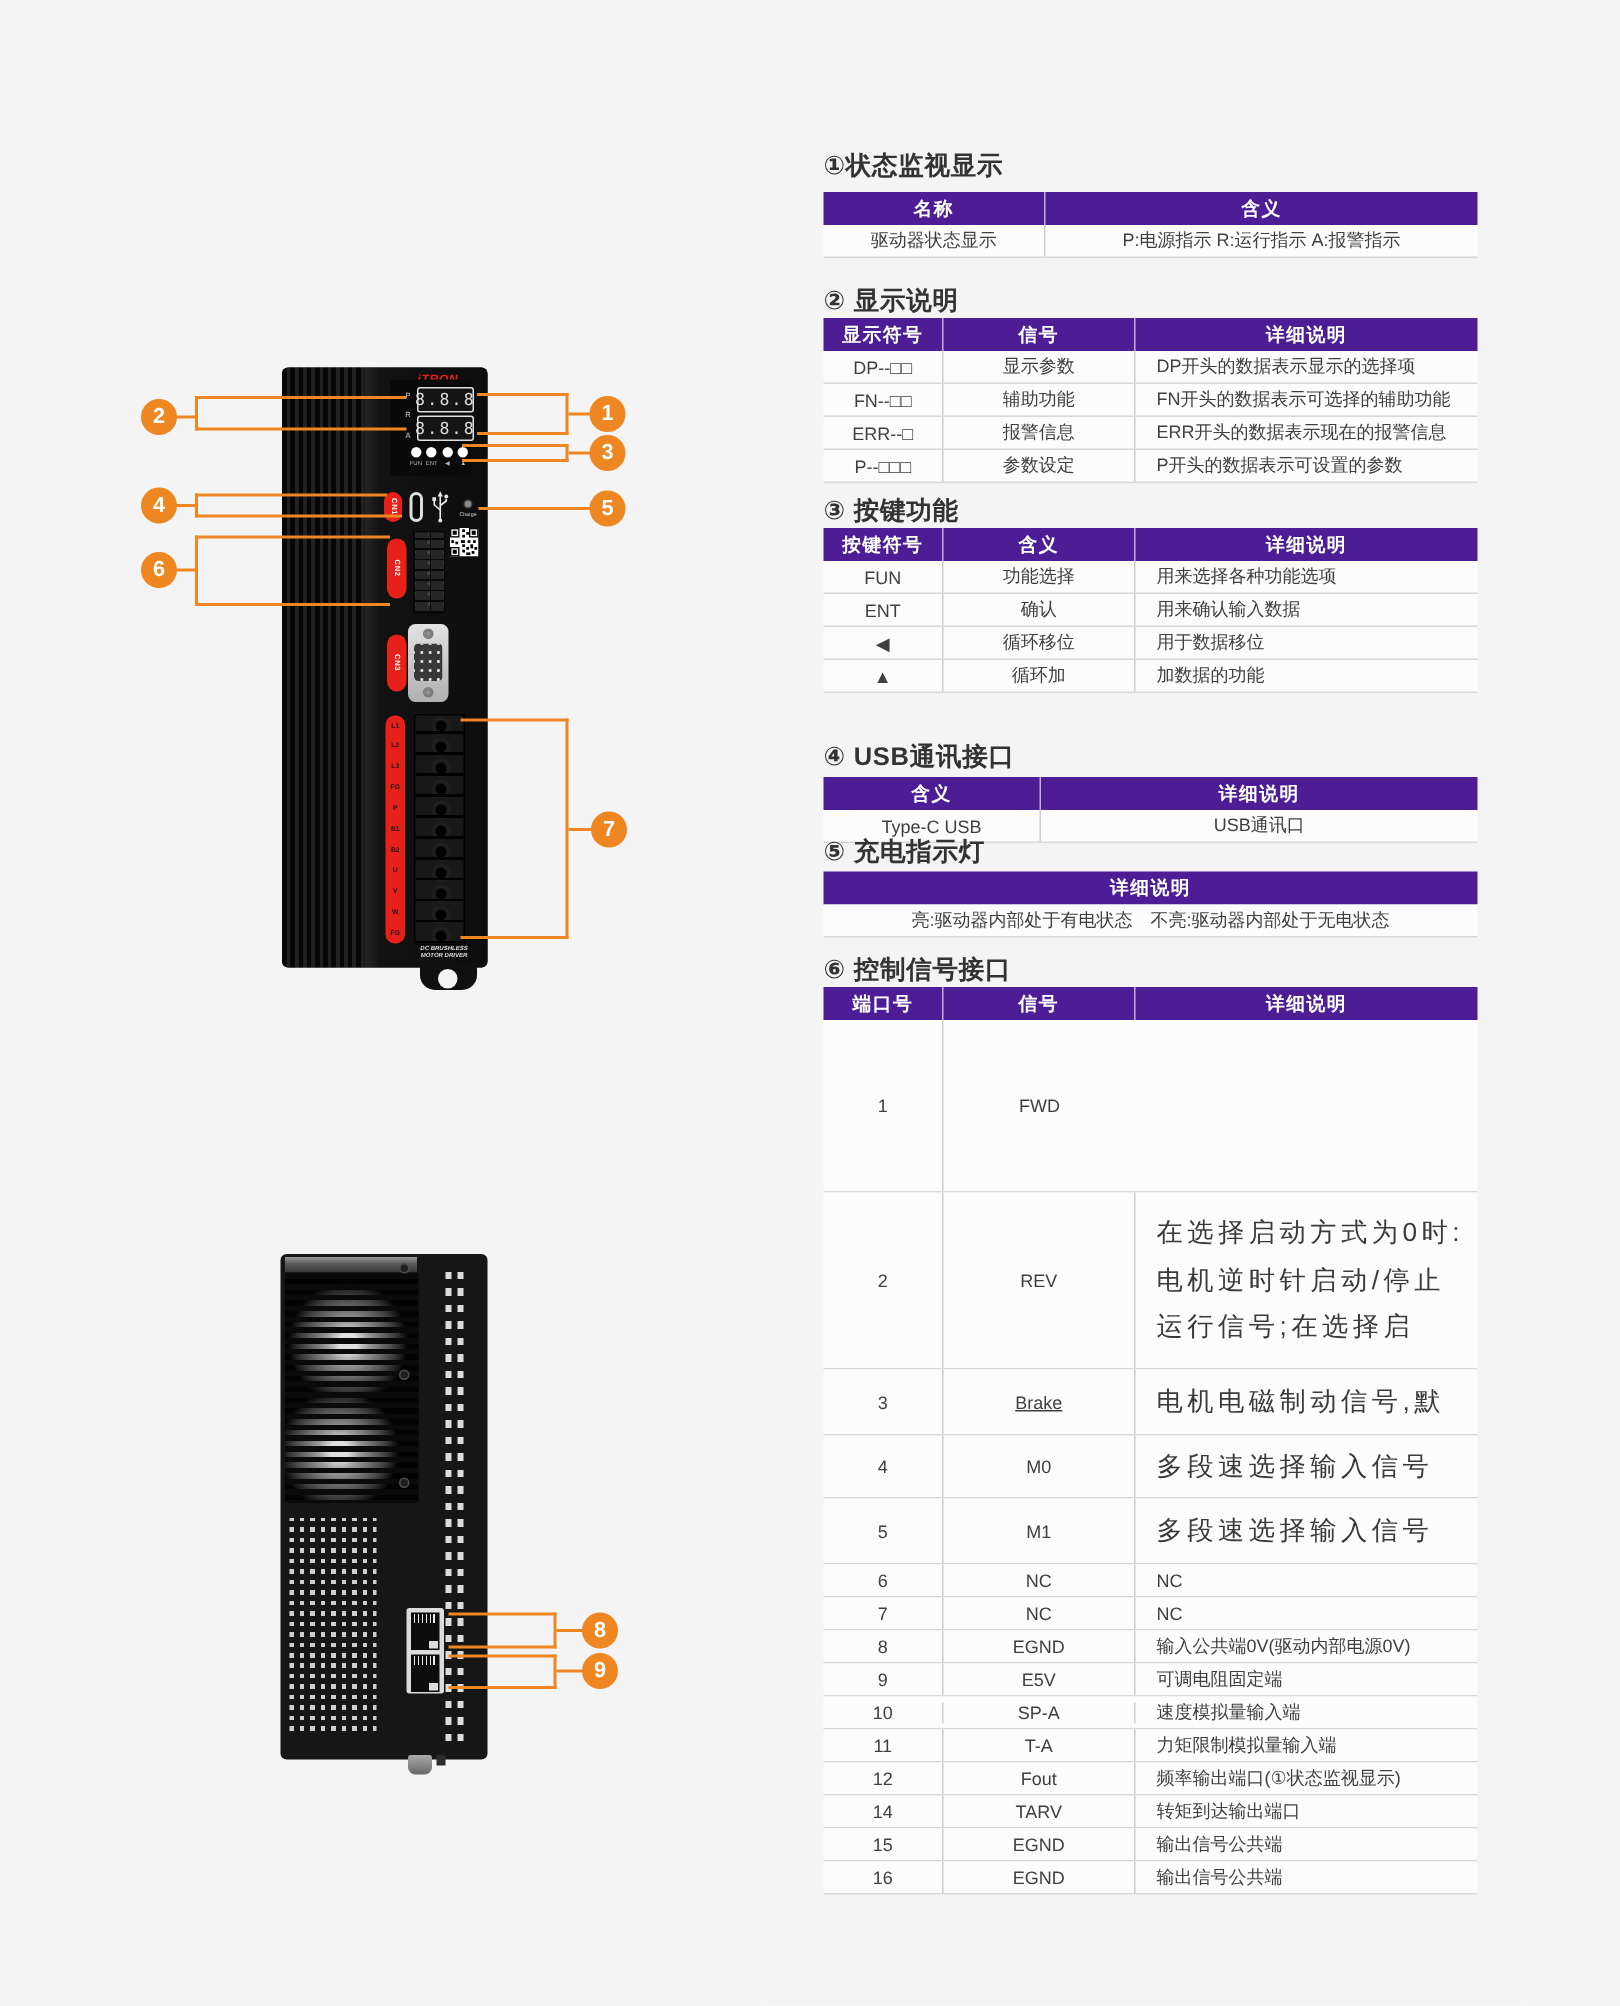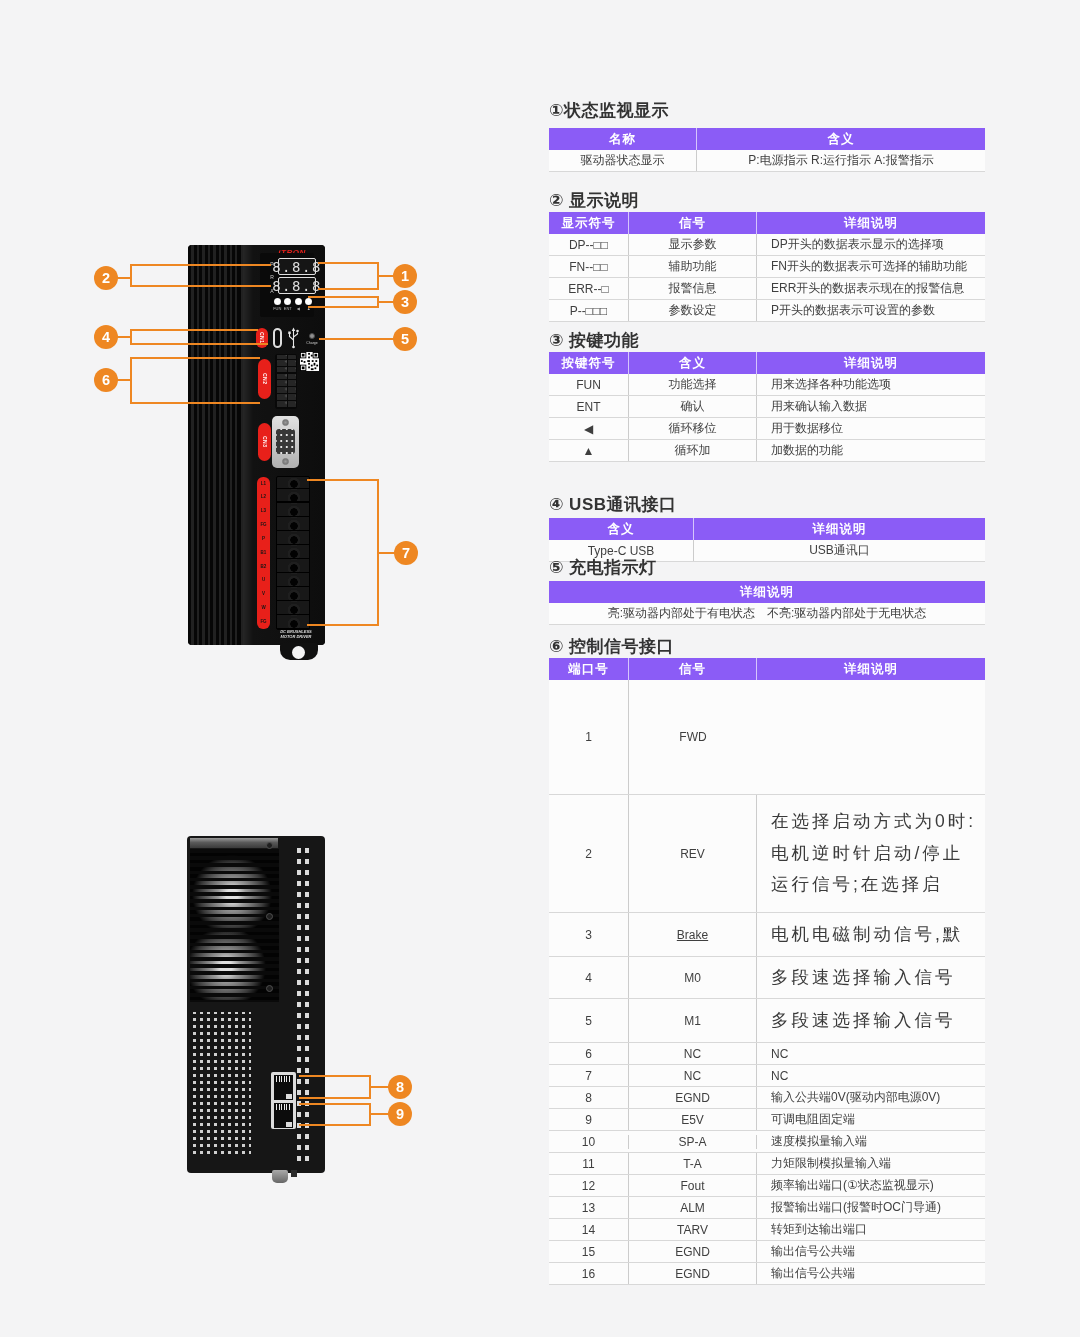--- a/index.html
+++ b/index.html
@@ -4,21 +4,21 @@
 <style>
   html,body{margin:0;padding:0;}
   .canvas{position:relative;width:1080px;height:1337px;background:#f4f4f5;overflow:hidden;
           font-family:"Liberation Sans","DejaVu Sans",sans-serif;}
 
   
   .sec{position:absolute;left:549px;width:436px;}
   .sec-title{position:absolute;left:0;top:0;height:22px;line-height:22px;font-size:17px;
              font-weight:600;color:#333;letter-spacing:.5px;white-space:nowrap;}
   .tbl{position:absolute;left:0;width:436px;}
-  .thead{display:flex;height:22px;background:#8b5cf6;justify-content:flex-end;}
+  .thead{display:flex;height:22px;background:#4c1d95;justify-content:flex-end;}
   .th{color:#fff;font-size:12.5px;font-weight:700;display:flex;align-items:center;justify-content:center;
       box-sizing:border-box;border-right:1px solid rgba(255,255,255,.65);letter-spacing:1px;}
   .th:last-child{border-right:none;}
   .trow{display:flex;background:#fcfcfc;border-bottom:1px solid #d8d8d8;box-sizing:border-box;}
   .td{font-size:12px;color:#3f3f3f;display:flex;align-items:center;box-sizing:border-box;
       border-right:1px solid #cccccc;overflow:hidden;}
   .td:last-child{border-right:none;}
   .td.center{justify-content:center;text-align:center;}
   .td.left{justify-content:flex-start;padding-left:14px;padding-right:8px;text-align:left;}
   .td.big{font-size:17.5px;letter-spacing:3px;line-height:1.8;color:#3a3a3a;}
@@ -35,21 +35,21 @@
            background:repeating-linear-gradient(90deg,#060606 0 3px,#212121 3px 5.5px);}
   .fd-face{left:55px;top:0;width:82px;height:400px;border-radius:0 4px 4px 0;
            background:linear-gradient(90deg,#262626 0,#121212 10px,#0d0d0d 100%);}
   .fd-brand{left:78px;top:3px;width:52px;height:9px;color:#e8201a;font-size:8px;font-weight:700;
             font-style:italic;letter-spacing:.5px;text-align:center;}
   .fd-dispmod{left:72px;top:8px;width:54px;height:64px;background:#0a0a0a;border-radius:2px;}
   .fd-leds{left:80px;top:13px;width:8px;height:40px;display:flex;flex-direction:column;}
   .fd-leds span{position:static;flex:1;font-size:5px;color:#cfcfcf;line-height:13px;text-align:center;}
   .fd-dbox{left:90px;width:38px;height:17px;background:#151515;border:1px solid #e0e0e0;border-radius:2px;
            display:flex;align-items:center;justify-content:center;}
-  .fd-dbox span{position:static;font-family:"DejaVu Sans Mono",monospace;font-size:14px;color:#dcdcdc;letter-spacing:1.5px;}
+  .fd-dbox span{position:static;font-family:"DejaVu Sans Mono",monospace;font-size:11px;color:#dcdcdc;letter-spacing:1.5px;}
   .fd-btns{left:86px;top:52px;width:38px;height:8px;display:flex;justify-content:space-between;align-items:center;}
   .fd-btns i{position:static;width:7px;height:7px;border-radius:50%;
              background:radial-gradient(circle,#ffffff 55%,#b5b5b5);}
   .fd-btnlabels{left:84px;top:61px;width:42px;height:6px;display:flex;}
   .fd-btnlabels span{position:static;flex:1;font-size:4px;color:#b5b5b5;text-align:center;line-height:6px;}
   .cn-pill{background:#e8201a;color:#fff;display:flex;align-items:center;justify-content:center;}
   .cn-pill span{position:static;writing-mode:vertical-rl;font-size:5px;font-weight:700;letter-spacing:.5px;}
   .fd-cn1{left:68px;top:83px;width:12px;height:20px;border-radius:6px;}
   .fd-usbc{left:85px;top:83px;width:9px;height:20px;border:2px solid #dedede;border-radius:5px;background:#0a0a0a;}
   .fd-usbicon{left:99px;top:82px;width:13px;height:22px;}
@@ -460,25 +460,20 @@
           <div class="td center" style="width: 80px;">11</div>
           <div class="td center" style="width: 128px;">T-A</div>
           <div class="td left" style="width: 228px;">力矩限制模拟量输入端</div>
         </div>
         <div class="trow" style="height: 22px;">
           <div class="td center" style="width: 80px;">12</div>
           <div class="td center" style="width: 128px;">Fout</div>
           <div class="td left" style="width: 228px;">频率输出端口(①状态监视显示)</div>
         </div>
         <div class="trow" style="height: 22px;">
-          <div class="td center" style="width: 80px;">13</div>
-          <div class="td center" style="width: 128px;">ALM</div>
-          <div class="td left" style="width: 228px;">报警输出端口(报警时OC门导通)</div>
-        </div>
-        <div class="trow" style="height: 22px;">
           <div class="td center" style="width: 80px;">14</div>
           <div class="td center" style="width: 128px;">TARV</div>
           <div class="td left" style="width: 228px;">转矩到达输出端口</div>
         </div>
         <div class="trow" style="height: 22px;">
           <div class="td center" style="width: 80px;">15</div>
           <div class="td center" style="width: 128px;">EGND</div>
           <div class="td left" style="width: 228px;">输出信号公共端</div>
         </div>
         <div class="trow" style="height: 22px;">

